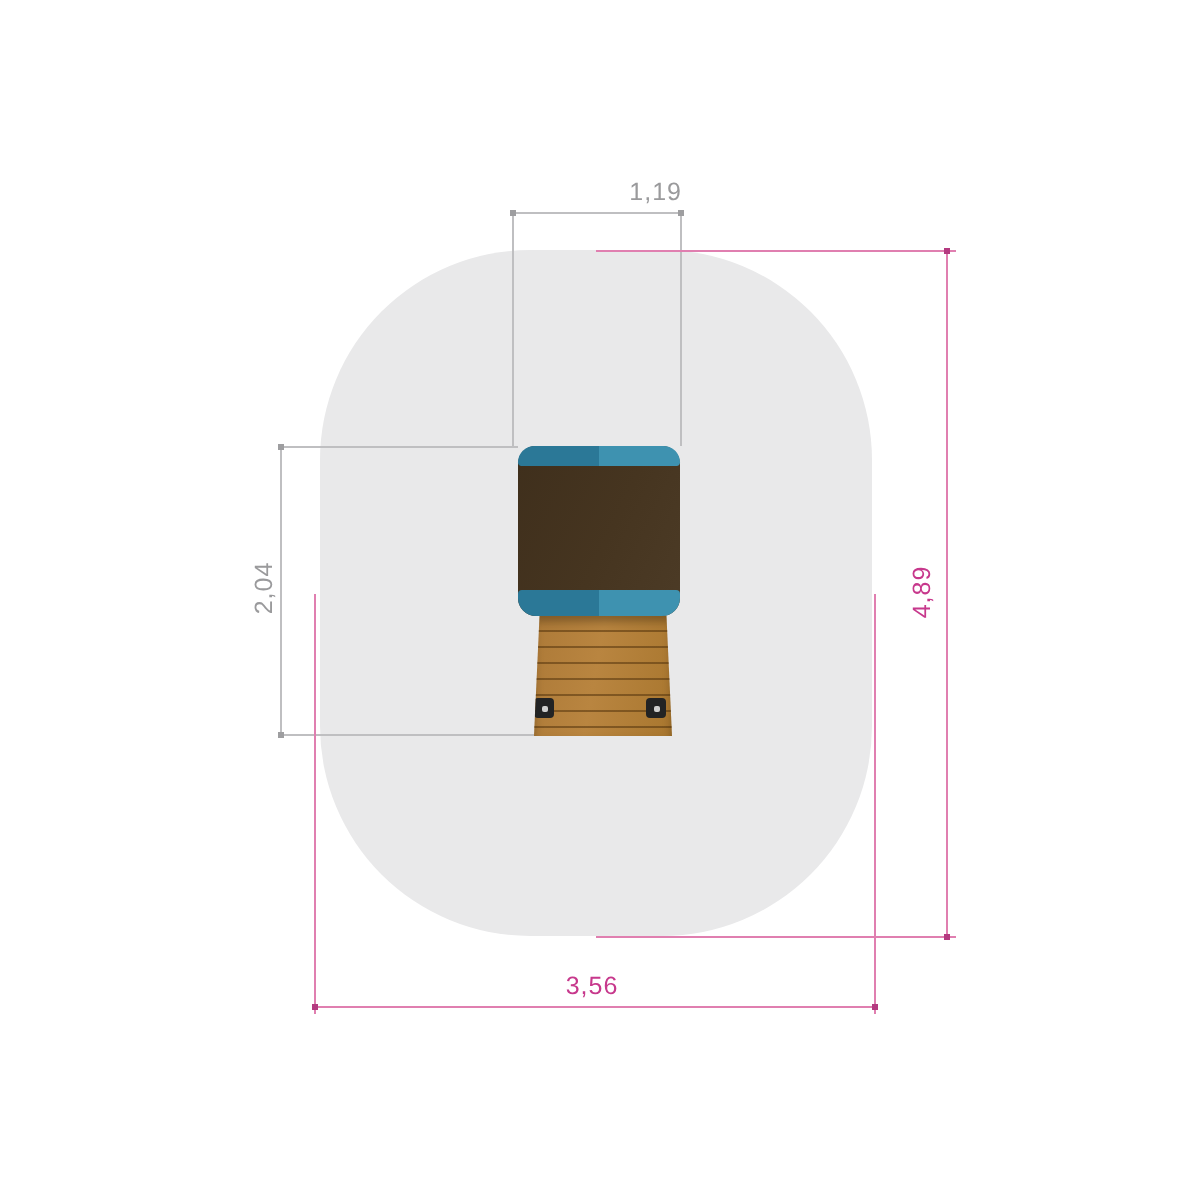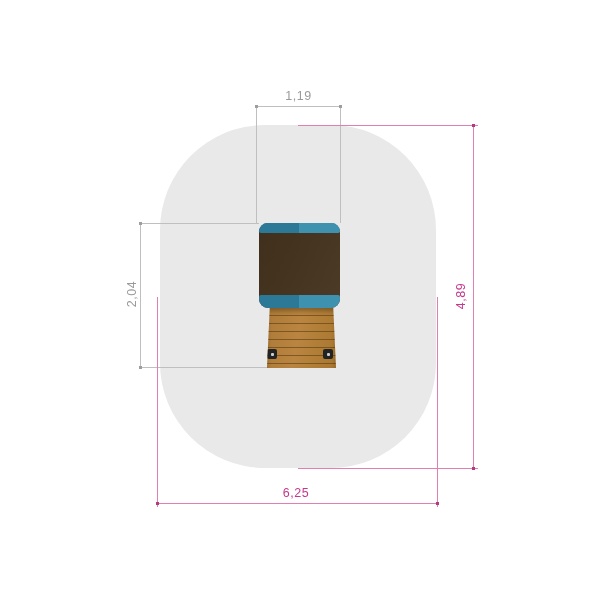--- a/index.html
+++ b/index.html
@@ -56,21 +56,21 @@
   .lbl-gray{color:#9a9a9c;}
   .lbl-pink{color:#c7388c;}
   .rot{transform:rotate(-90deg);}
 
   
   #d1-line{left:256px;top:106px;width:85px;height:1px;}
   #d1-ext-l{left:256px;top:106px;width:1px;height:117px;}
   #d1-ext-r{left:340px;top:106px;width:1px;height:117px;}
   #d1-tick-l{left:255px;top:105px;}
   #d1-tick-r{left:339px;top:105px;}
-  #d1-label{left:256px;top:89px;width:85px;}
+  #d1-label{left:256px;top:89px;width:85px;text-align:right;}
 
   
   #d2-line{left:140px;top:223px;width:1px;height:144px;}
   #d2-ext-t{left:140px;top:223px;width:119px;height:1px;}
   #d2-ext-b{left:140px;top:367px;width:127px;height:1px;}
   #d2-tick-t{left:139px;top:222px;}
   #d2-tick-b{left:139px;top:366px;}
   #d2-label{left:107px;top:287px;width:50px;}
 
   
@@ -128,15 +128,15 @@
   <div class="abs dl-pink" id="d3-ext-b"></div>
   <div class="abs tick tick-pink" id="d3-tick-t"></div>
   <div class="abs tick tick-pink" id="d3-tick-b"></div>
   <div class="abs dim-label lbl-pink rot" id="d3-label">4,89</div>
 
   <div class="abs dl-pink" id="d4-line"></div>
   <div class="abs dl-pink" id="d4-ext-l"></div>
   <div class="abs dl-pink" id="d4-ext-r"></div>
   <div class="abs tick tick-pink" id="d4-tick-l"></div>
   <div class="abs tick tick-pink" id="d4-tick-r"></div>
-  <div class="abs dim-label lbl-pink" id="d4-label">6,25</div>
+  <div class="abs dim-label lbl-pink" id="d4-label">3,56</div>
 
 </div>
 
 </body></html>

